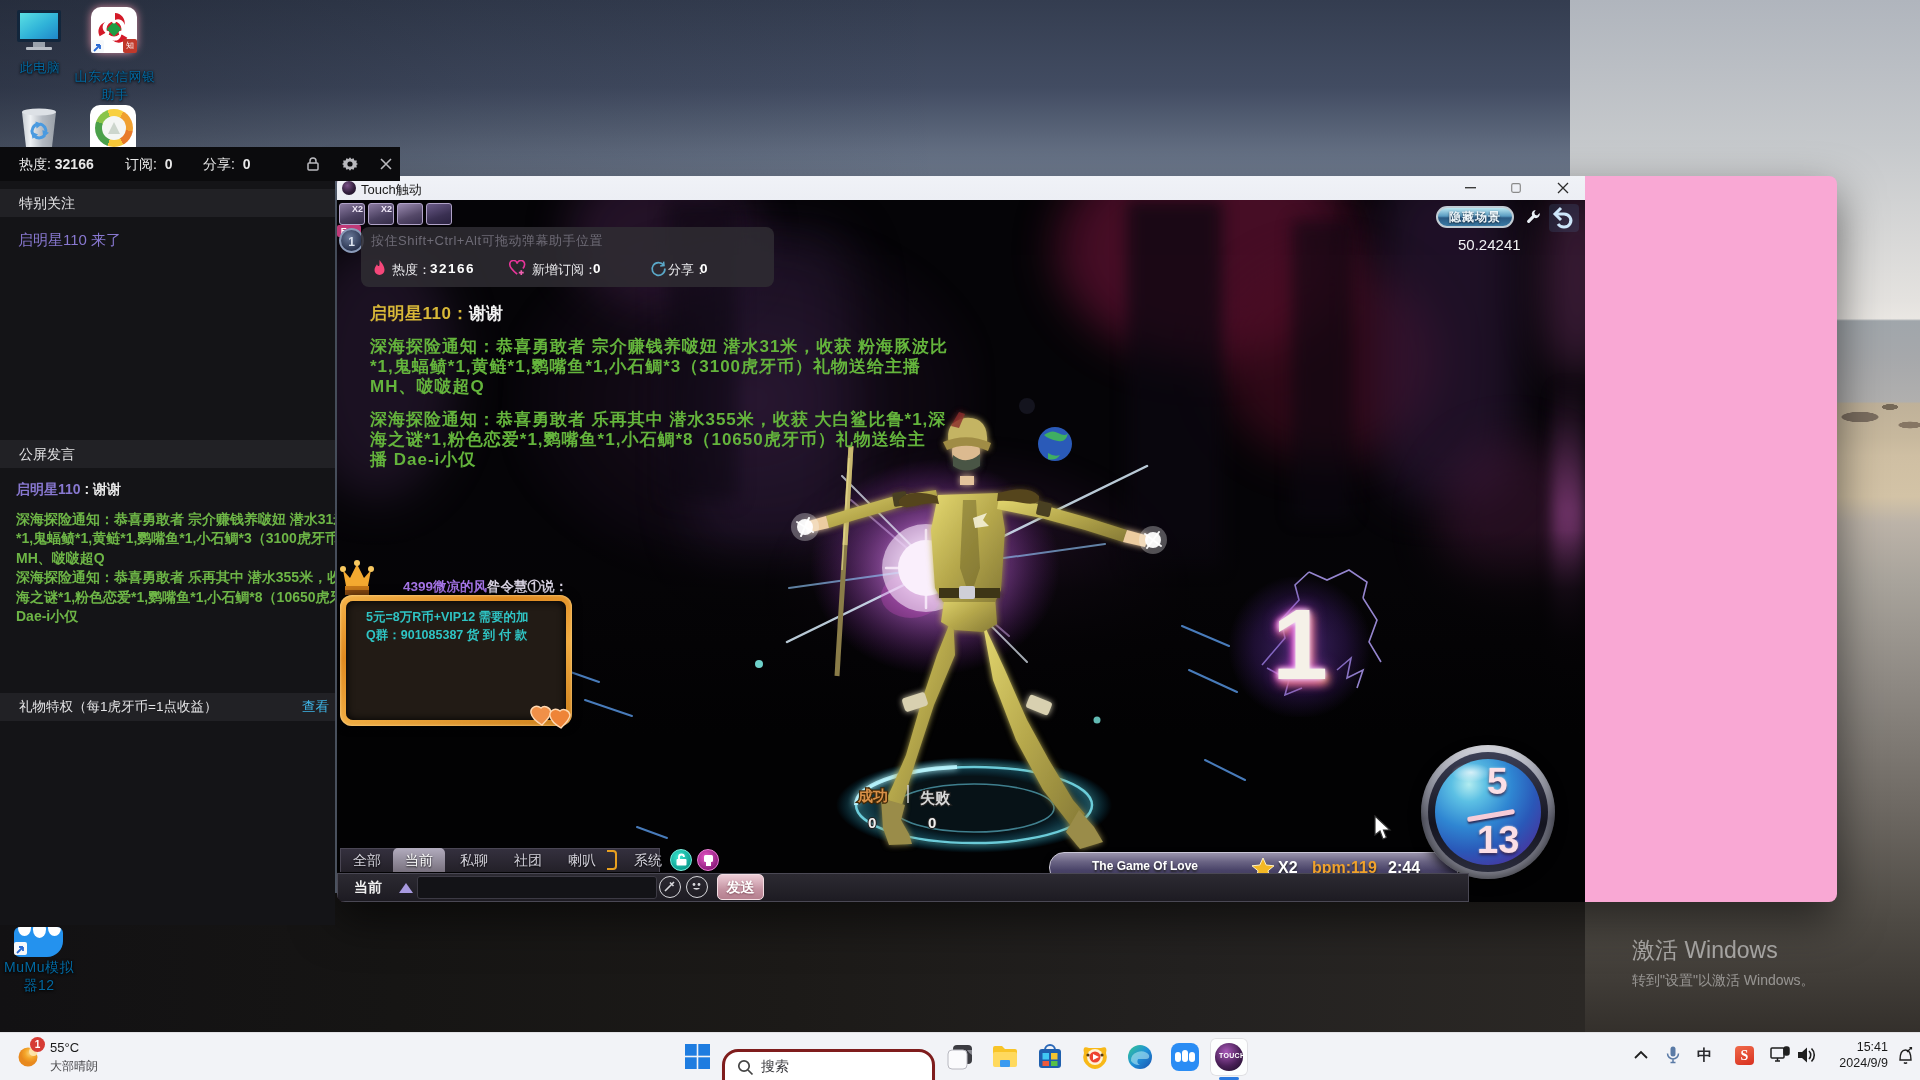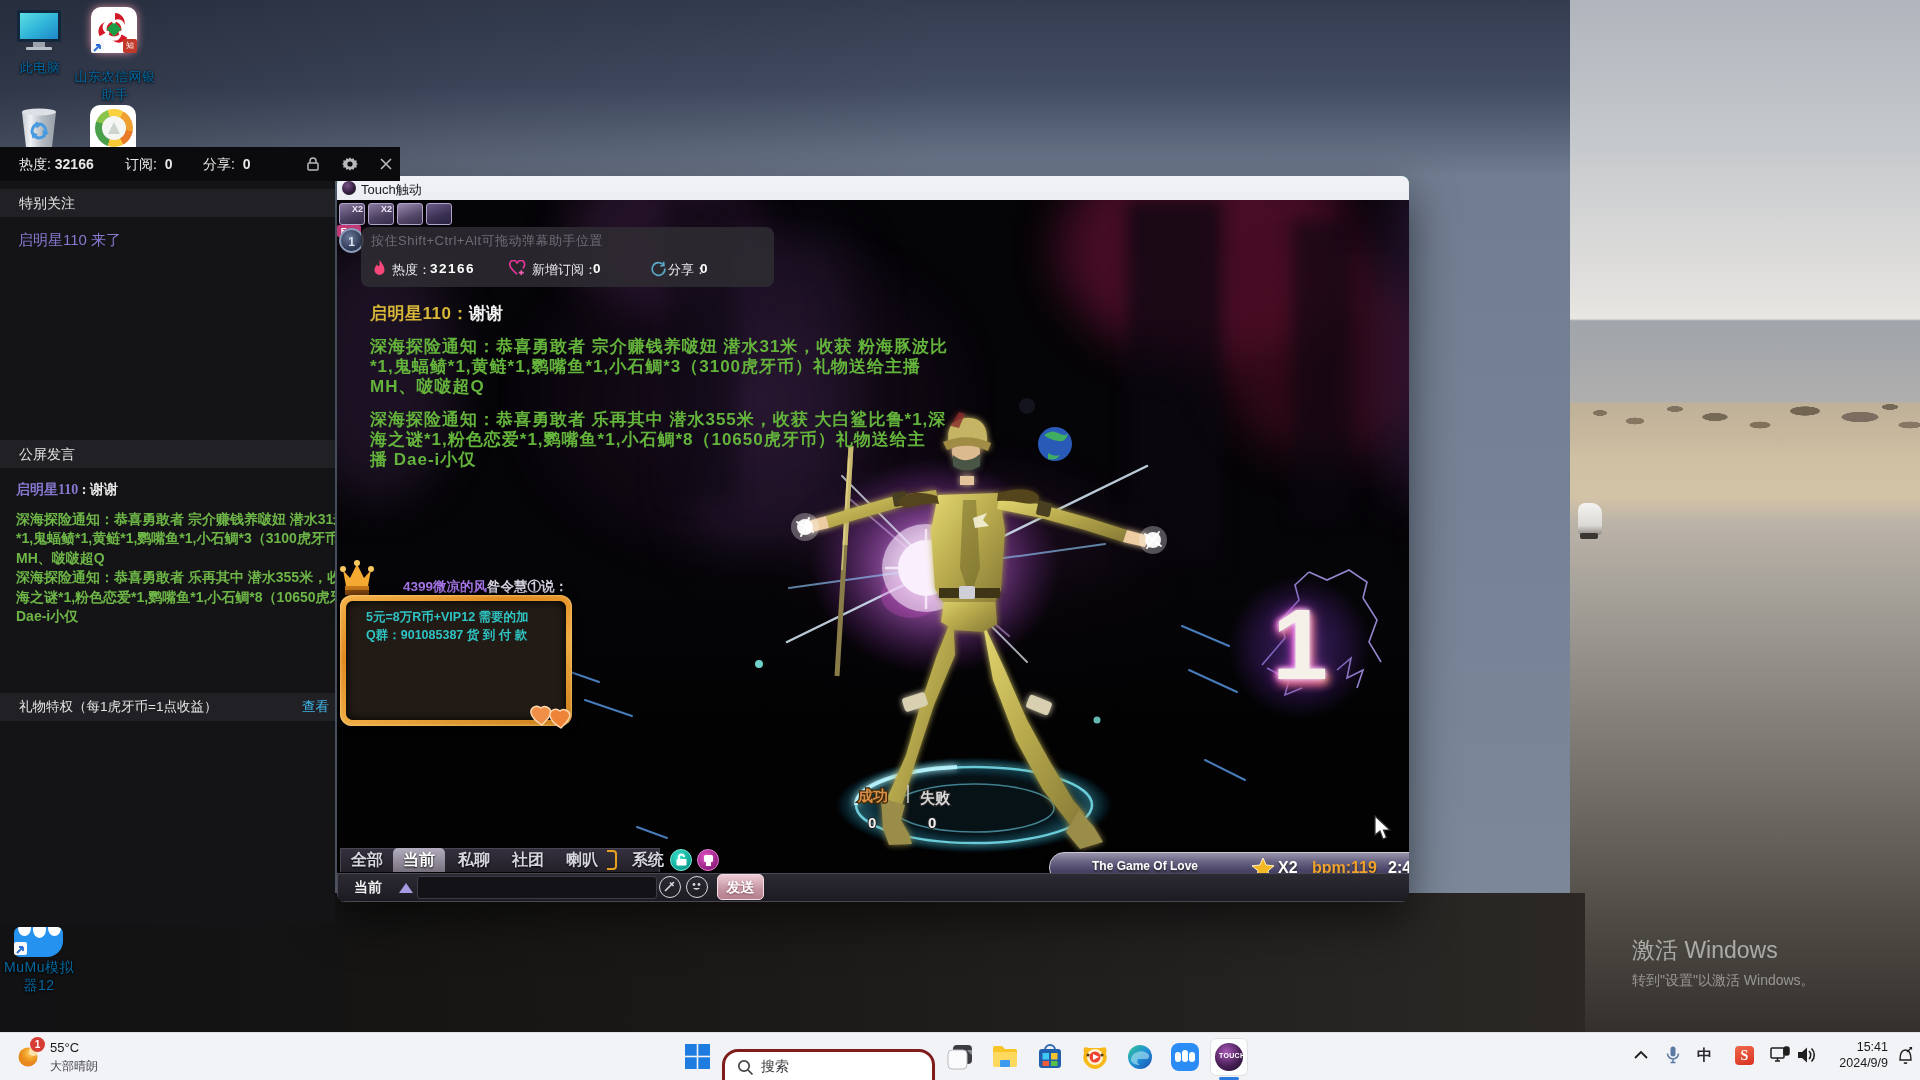--- a/index.html
+++ b/index.html
@@ -38,21 +38,21 @@
 .dlabel { position:absolute; color:#0369a1; font-size:13px; text-align:center; text-shadow:0 1px 3px rgba(0,0,0,.9), 0 0 2px rgba(0,0,0,.8); letter-spacing:0.5px; }
 
 
 #ptopbar { position:absolute; left:0; top:147px; width:400px; height:34px; background:#0b0b0d; color:#e8e8e8; font-size:14px; z-index:30;}
 #panel { position:absolute; left:0; top:181px; width:335px; height:744px; background:#141417; z-index:25; }
 .phead { position:absolute; left:0; width:335px; height:28px; background:#212125; color:#e3e3e5; font-size:14px; line-height:28px; padding-left:19px; }
 .purple { color:#8878d0; }
 .pgreen { color:#6db546; font-weight:bold; }
 
 
-#gwin { position:absolute; left:337px; top:176px; width:1072px; height:726px; border-radius:8px; overflow:hidden; box-shadow:0 18px 45px rgba(0,0,0,.55); z-index:20; background:#86efac;}
+#gwin { position:absolute; left:337px; top:176px; width:1500px; height:726px; border-radius:8px; overflow:hidden; box-shadow:0 18px 45px rgba(0,0,0,.55); z-index:20; background:#f9a8d4;}
 #gtitle { position:absolute; left:0; top:0; width:1248px; height:24px; background:linear-gradient(180deg,#f0f2f7,#eceef4); color:#1b1b1b; font-size:13px; }
 #gview { position:absolute; left:0; top:24px; width:1248px; height:702px; background:#050407; overflow:hidden; }
 
 
 .blob { position:absolute; filter:blur(22px); border-radius:50%; }
 
 
 #tipbox { position:absolute; left:24px; top:27px; width:413px; height:60px; background:rgba(47,45,50,.85); border-radius:8px; }
 #tiphint { position:absolute; left:34px; top:32px; font-size:13px; color:#6e6b76; letter-spacing:.5px;}
 .statxt { color:#e9e9ec; font-size:13px; }
@@ -63,21 +63,21 @@
 .ggreen { color:#64b43c; font-weight:bold; font-size:17px; letter-spacing:1px;}
 
 
 #board { position:absolute; left:3px; top:395px; width:232px; height:131px; border-radius:12px;
   background:linear-gradient(160deg,#f4b34a,#e08a20 30%,#f0ac42 60%,#cc7e1a 100%);
   box-shadow:0 0 10px rgba(0,0,0,.6), inset 0 0 3px #ffe0a0; }
 #board .inner { position:absolute; left:6px; top:6px; right:6px; bottom:6px; background:#221b15; border-radius:7px; box-shadow:inset 0 0 8px #000;}
 .cyan { color:#2fc4c4; font-weight:bold; font-size:12.5px; }
 
 
-.gtab { position:absolute; top:648px; height:24px; color:#d6d4de; font-size:16px; font-weight:bold; text-align:center; line-height:24px; text-shadow:0 1px 2px #000;}
+.gtab { position:absolute; top:648px; height:24px; color:#d6d4de; font-size:14px; font-weight:normal; text-align:center; line-height:24px; text-shadow:0 1px 2px #000;}
 
 
 #songbar { position:absolute; left:712px; top:652px; width:410px; height:31px; border-radius:15px;
   background:linear-gradient(180deg,#9a94ac 0%,#6a6484 30%,#494368 60%,#3a3454 100%);
   border:1px solid #c9c6d6; box-shadow:0 3px 6px rgba(0,0,0,.6); }
 
 
 #bigbtn { position:absolute; left:1084px; top:545px; width:134px; height:134px; border-radius:50%;
   background:linear-gradient(180deg,#d8d9e0 0%,#a8aab6 18%,#5e5f6c 55%,#7e7f8a 100%);
   box-shadow:0 4px 12px rgba(0,0,0,.8), inset 0 -3px 6px rgba(0,0,0,.4); }
@@ -193,21 +193,21 @@
       </svg>
   </div>
   <div class="dlabel" style="left:-1px; top:959px; width:80px; font-size:14px;">MuMu模拟<br>器12</div>
 </div>
 
 <div id="panel">
   <div class="phead" style="top:8px;">特别关注</div>
   <div class="abs purple" style="left:18px; top:50px; font-size:15px;">启明星110 来了</div>
 
   <div class="phead" style="top:259px;">公屏发言</div>
-  <div class="abs" style="left:16px; top:300px; font-size:14px; font-weight:bold; color:#e8e8e8;font-family:Liberation Serif, serif;"><span class="purple">启明星110</span> : 谢谢</div>
+  <div class="abs" style="left:16px; top:300px; font-size:14px; font-weight:bold; color:#e8e8e8;"><span class="purple">启明星110</span> : 谢谢</div>
   <div class="abs pgreen" style="left:16px; top:329px; width:319px; font-size:14px; line-height:19.4px; white-space:nowrap; overflow:hidden;">
     深海探险通知：恭喜勇敢者 宗介赚钱养啵妞 潜水31米，收获<br>
     *1,鬼蝠鲼*1,黄鲢*1,鹦嘴鱼*1,小石鲷*3（3100虎牙币）礼物<br>
     MH、啵啵超Q<br>
     深海探险通知：恭喜勇敢者 乐再其中 潜水355米，收获 大白<br>
     海之谜*1,粉色恋爱*1,鹦嘴鱼*1,小石鲷*8（10650虎牙币）礼<br>
     Dae-i小仅
   </div>
 
   <div class="phead" style="top:512px; font-size:13.5px;">礼物特权（每1虎牙币=1点收益）<span style="position:absolute; right:6px; color:#3fb6e8;">查看</span></div>

